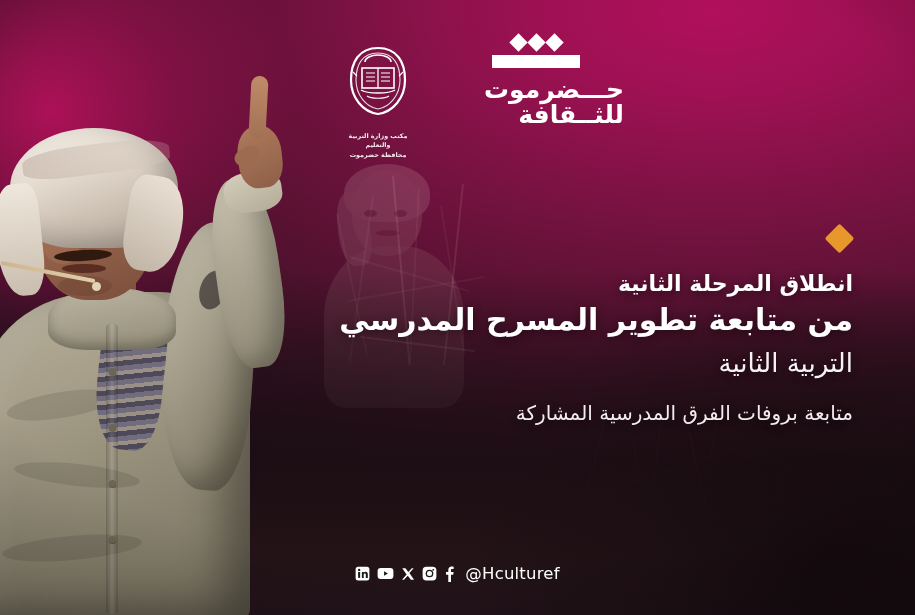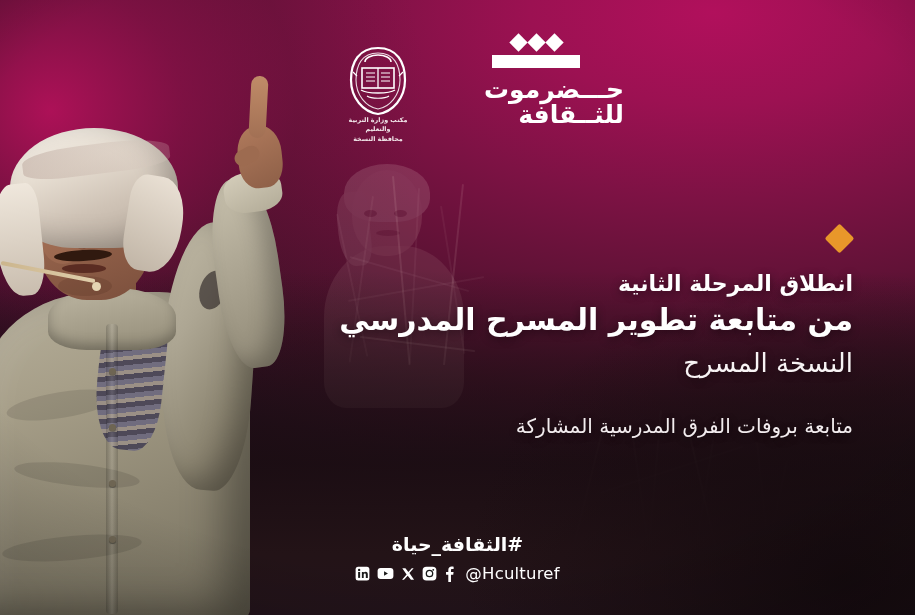--- a/index.html
+++ b/index.html
@@ -197,21 +197,21 @@
     background:linear-gradient(to right, rgba(0,0,0,0), rgba(60,12,40,.0));
     pointer-events:none;
   }
 
   
   .logos{position:absolute;left:0;top:0;width:100%;height:140px;}
 
   .logo-moe{position:absolute;left:336px;top:46px;width:84px;text-align:center;}
   .moe-mark{width:62px;height:70px;margin:0 auto;}
   .moe-cap{
-    margin-top:0;color:#f3e9ec;font-size:6.4px;line-height:1.45;
+    margin-top:16px;color:#f3e9ec;font-size:6.4px;line-height:1.45;
     letter-spacing:.1px;font-weight:700;
   }
 
   .logo-hcf{position:absolute;left:448px;top:36px;width:176px;text-align:right;}
   .hcf-diamonds{display:flex;justify-content:center;gap:5px;margin-bottom:6px;}
   .hcf-dia{width:13px;height:13px;background:#fff;transform:rotate(45deg);}
   .hcf-bar{width:88px;height:13px;background:#fff;margin:0 auto 9px;}
   .hcf-ar{color:#fff;font-size:25px;font-weight:700;line-height:1;direction:rtl;letter-spacing:.5px;}
   .hcf-en{
     color:#efe4e8;font-size:8px;font-weight:700;letter-spacing:2.1px;margin-top:5px;
@@ -232,21 +232,21 @@
   }
   .hl-2{
     font-size:30px;font-weight:700;line-height:1.34;margin-top:2px;
     text-shadow:0 2px 10px rgba(0,0,0,.45);
   }
   .hl-3{
     font-size:26px;font-weight:400;line-height:1.4;margin-top:4px;color:#f7f3f4;
     text-shadow:0 2px 9px rgba(0,0,0,.45);
   }
   .hl-4{
-    font-size:20px;font-weight:400;line-height:1.5;margin-top:30px;color:#f2ecee;
+    font-size:20px;font-weight:400;line-height:1.5;margin-top:17px;color:#f2ecee;
     text-shadow:0 2px 8px rgba(0,0,0,.45);
   }
 
   
   .footer{
     position:absolute;left:0;right:0;bottom:32px;text-align:center;color:#fff;
   }
   .hashtag{
     font-size:19px;font-weight:700;direction:rtl;letter-spacing:.3px;margin-bottom:9px;
   }
@@ -355,46 +355,45 @@
           <path d="M31 22 L31 42" stroke="#fff" stroke-width="1.3"></path>
           <path d="M19 27 H28 M19 31 H28 M19 35 H28" stroke="#fff" stroke-width="1"></path>
           <path d="M34 27 H43 M34 31 H43 M34 35 H43" stroke="#fff" stroke-width="1"></path>
           <path d="M14 44 C20 48 42 48 48 44" fill="none" stroke="#fff" stroke-width="1.4"></path>
           <path d="M20 50 C24 53 38 53 42 50" fill="none" stroke="#fff" stroke-width="1.1"></path>
           <path d="M10 30 L6 26 M52 30 L56 26" stroke="#fff" stroke-width="1.2"></path>
         </svg>
       </div>
       <div class="moe-cap">
         <div>مكتب وزارة التربية والتعليم</div>
-        <div>محافظة النسخة</div>
+        <div>محافظة حضرموت</div>
       </div>
     </div>
 
     <div class="logo-hcf">
       <div class="hcf-diamonds">
         <span class="hcf-dia"></span>
           <span class="hcf-dia"></span>
           <span class="hcf-dia"></span>
       </div>
       <div class="hcf-bar"></div>
       <div class="hcf-ar">حـــضرموت للثــقافة</div>
     </div>
 
   </div>
 
   <div class="headline">
     <div class="diamond-mark"></div>
     <div class="hl-1">انطلاق المرحلة الثانية</div>
     <div class="hl-2">من متابعة تطوير المسرح المدرسي</div>
-    <div class="hl-3">النسخة المسرح</div>
+    <div class="hl-3">التربية الثانية</div>
     <div class="hl-4">متابعة بروفات الفرق المدرسية المشاركة</div>
   </div>
 
   <div class="footer">
-    <div class="hashtag">#الثقافة_حياة</div>
     <div class="social">
 
       <span class="ic">
         <svg width="15" height="15" viewBox="0 0 24 24" aria-hidden="true">
           <rect x="1" y="1" width="22" height="22" rx="4" fill="#fff"></rect>
           <rect x="5" y="9.5" width="3.2" height="9.5" fill="#1a1a1a"></rect>
           <circle cx="6.6" cy="6.2" r="1.9" fill="#1a1a1a"></circle>
           <path d="M11 19v-9.5h3v1.3c.6-1 1.7-1.6 3.1-1.6 2.3 0 3.4 1.5 3.4 4.2V19h-3.2v-5.1c0-1.3-.5-2-1.6-2-1.2 0-1.8.8-1.8 2.1V19H11z" fill="#1a1a1a"></path>
         </svg>
       </span>

